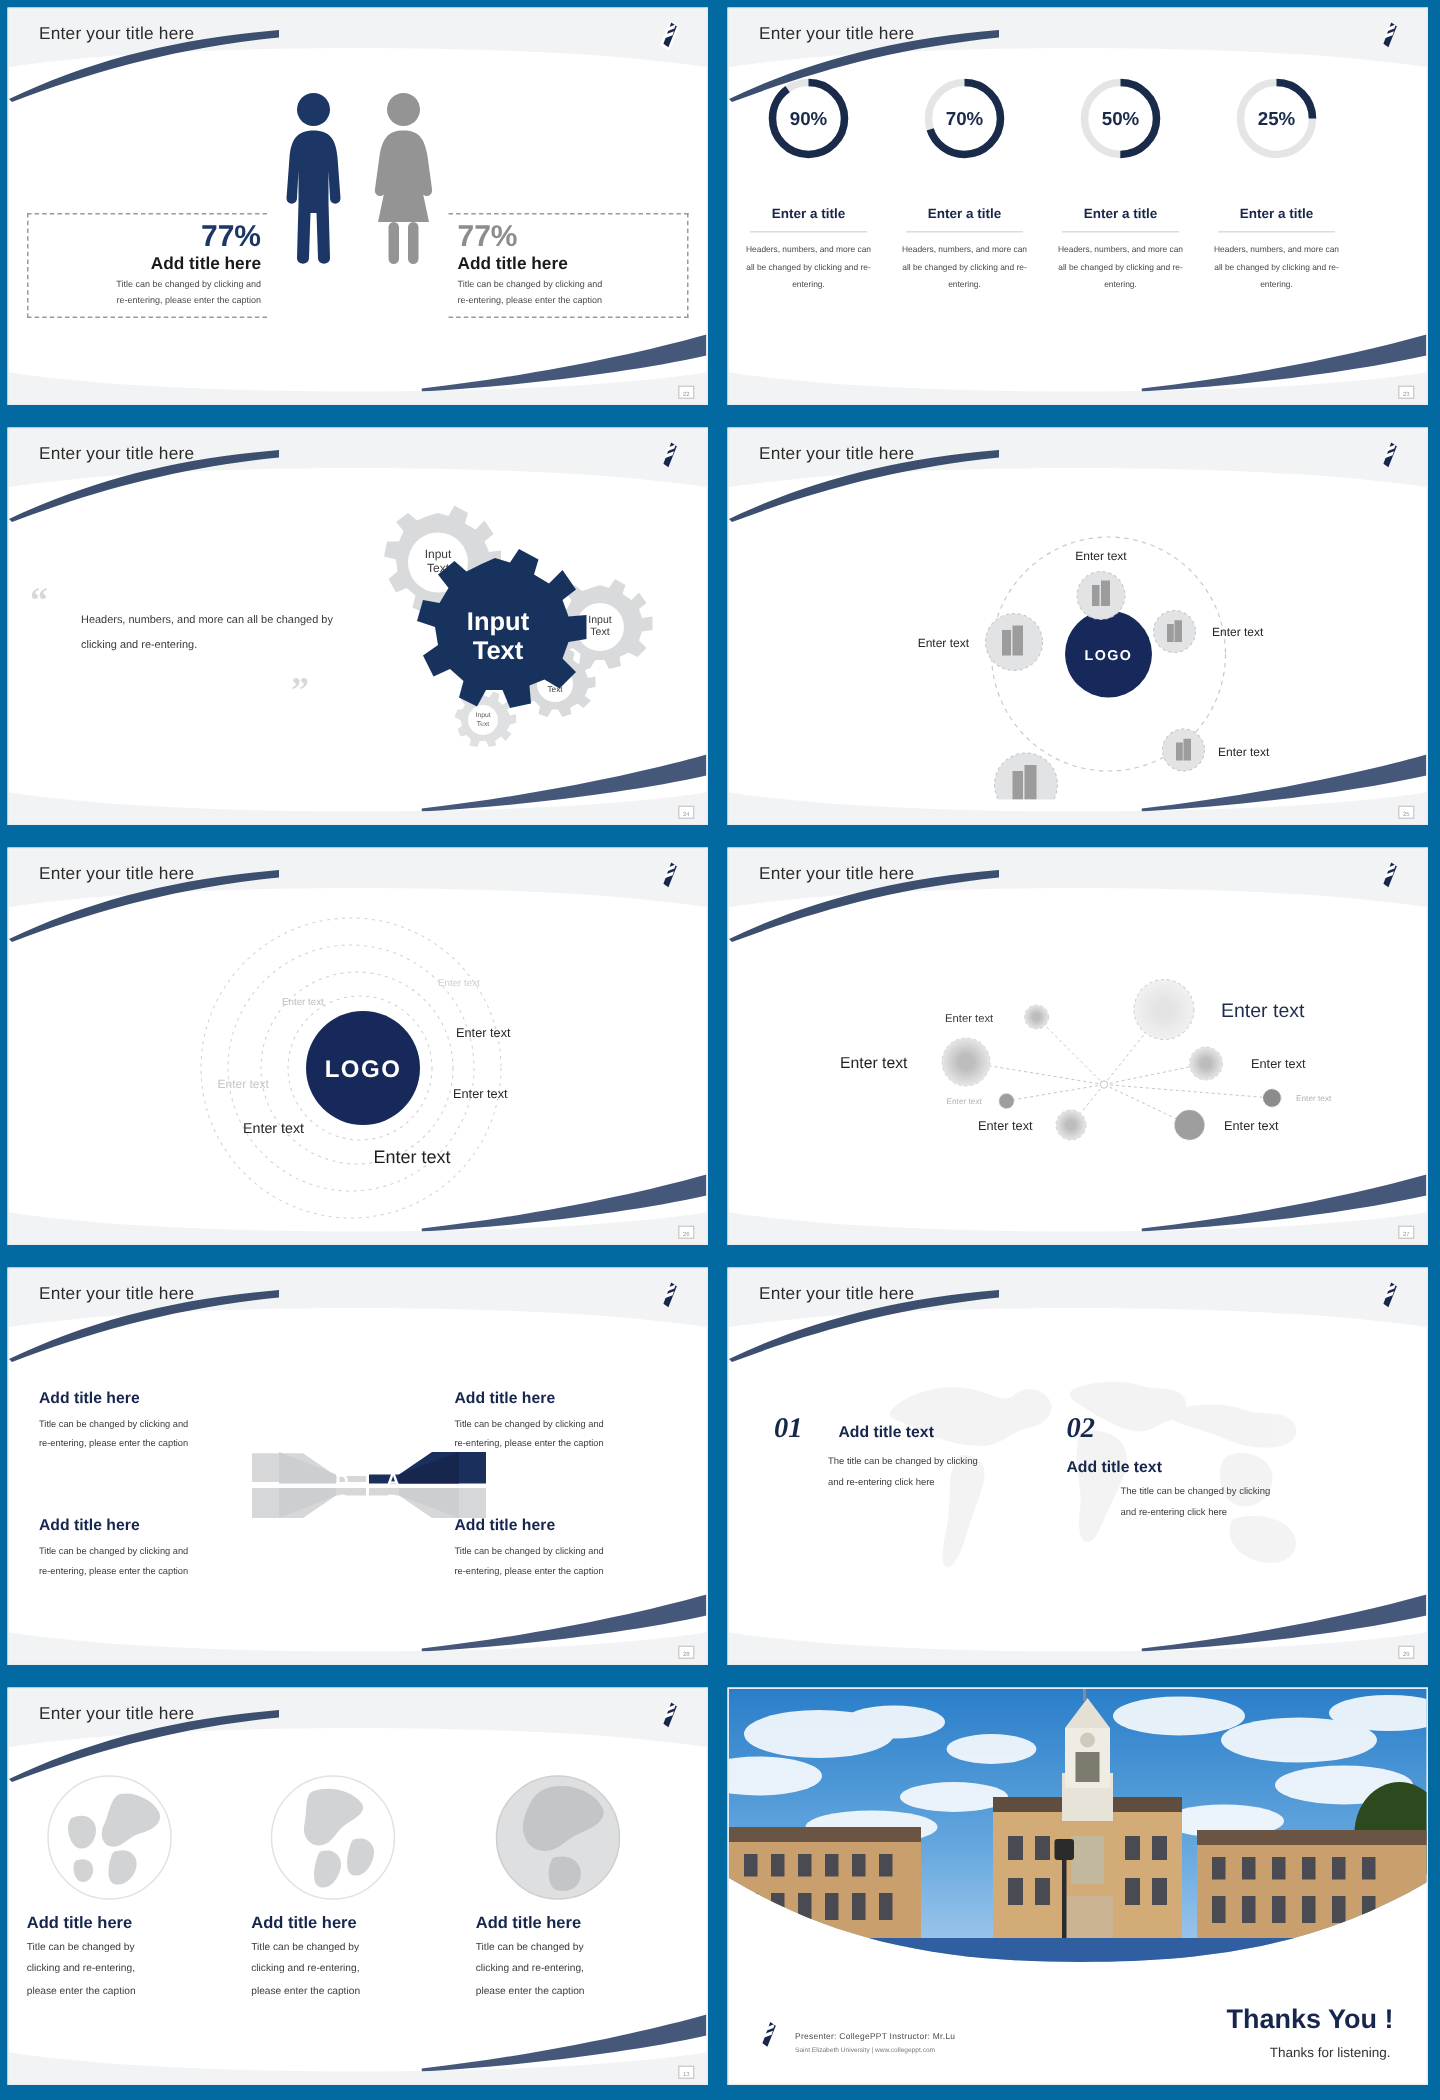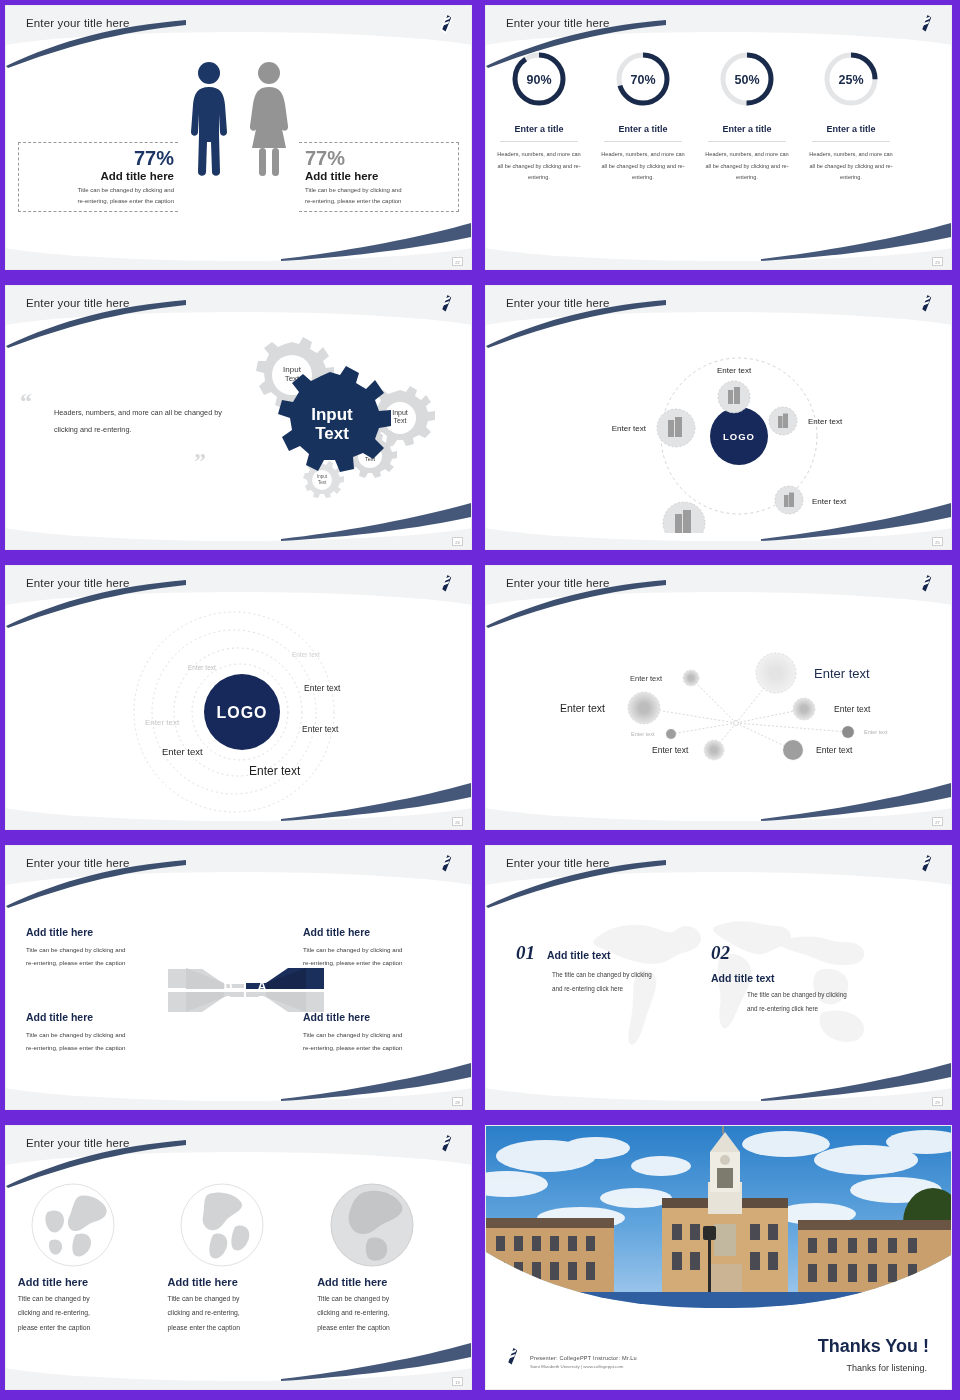--- a/index.html
+++ b/index.html
@@ -13,21 +13,21 @@
   .deck {
     display:grid;
     grid-template-columns: 480px 480px;
     grid-template-rows: 280px 280px 280px 280px 280px;
     width:960px; height:1400px;
   }
   .slide {
     position:relative;
     width:480px; height:280px;
     padding:5px 8px 10px 5px;
-    background:#6d28d9;
+    background:#0369a1;
   }
   .canvas {
     position:relative;
     width:100%; height:100%;
     background:#f2f3f4;
     overflow:hidden;
     border:1px solid #ececec;
   }
   
   .body-curve {
@@ -68,21 +68,21 @@
   .g-pct.m { color:#1c3665; }
   .g-pct.f { color:#8d8d8d; }
   .g-ttl { font-size:11.5px; font-weight:bold; color:#1a1a1a; margin-top:1px; }
   .g-cap { font-size:6px; color:#4a4a4a; line-height:1.85; margin-top:3px; }
 
   
   .d-row { position:absolute; left:1px; right:14px; top:44px; display:flex; justify-content:flex-start; }
   .d-item { width:104px; text-align:center; }
   .d-ring { width:58px;height:58px;margin:0 auto; }
   .d-ring .val { font-size:12.5px; font-weight:bold; fill:#1a2a4a; }
-  .d-title { font-size:9px; font-weight:bold; color:#18264a; margin-top:12px;
+  .d-title { font-size:9px; font-weight:bold; color:#18264a; margin-top:24px;
      padding-bottom:7px; border-bottom:1px solid #dcdcdc; display:inline-block; min-width:78px;}
   .d-cap { font-size:5.6px; color:#4b4b4b; line-height:2.1; margin-top:7px; padding:0 10px; }
 
   
   .q-block { position:absolute; left:48px; top:118px; width:170px; }
   .q-open { position:absolute; left:-34px; top:-16px; font-size:24px; color:#d6d8da; font-family:"Liberation Serif",serif; font-weight:bold; }
   .q-close{ position:absolute; left:140px; top:44px; font-size:24px; color:#d6d8da; font-family:"Liberation Serif",serif; font-weight:bold; }
   .q-text { font-size:7.3px; color:#3a3a3a; line-height:2.35; }
   .gears { position:absolute; left:222px; top:48px; width:212px; height:180px; }
 
@@ -578,21 +578,21 @@
             <path d="M18 48 C30 36 52 30 72 34 C86 37 94 44 100 38 C108 31 120 34 124 42 C128 50 120 58 110 60 C98 62 92 72 78 72 C62 72 46 66 34 60 C24 55 14 54 18 48 Z"></path>
             <path d="M66 78 C76 78 82 84 80 94 C78 106 72 118 68 132 C64 146 58 156 54 152 C50 148 54 134 56 120 C58 106 56 92 60 84 C62 80 63 78 66 78 Z"></path>
             <path d="M140 34 C154 28 172 28 186 32 C196 35 206 32 212 38 C218 44 214 52 206 54 C196 57 190 64 180 62 C168 60 156 52 146 46 C138 41 134 37 140 34 Z"></path>
             <path d="M146 62 C158 60 170 64 174 74 C178 84 172 96 166 108 C160 120 156 134 150 136 C144 138 142 126 144 114 C146 100 140 86 142 74 C143 66 143 63 146 62 Z"></path>
             <path d="M200 50 C216 44 238 42 254 48 C266 52 276 48 284 54 C292 60 288 70 278 72 C264 75 250 72 238 66 C224 60 206 58 200 50 Z"></path>
             <path d="M244 78 C256 74 270 80 272 90 C274 102 266 110 258 112 C248 114 240 108 238 98 C236 88 238 80 244 78 Z"></path>
             <path d="M248 120 C262 116 280 120 286 130 C292 140 284 150 272 150 C258 150 246 142 244 132 C243 125 244 121 248 120 Z"></path>
           </g>
         </svg>
         <div class="num-blk" style="left:30px; width:170px;">
-          <div style="display:flex; align-items:baseline; gap:12px;">
+          <div style="display:flex; align-items:baseline; gap:24px;">
             <span class="num">01</span>
             <span class="num-ttl">Add title text</span>
           </div>
           <div class="num-cap" style="margin-left:36px;">
             <span>The title can be changed by clicking</span><br>
             <span>and re-entering click here</span>
           </div>
         </div>
         <div class="num-blk" style="left:225px; width:175px;">
           <div style="display:flex; align-items:baseline; gap:8px;flex-direction:column;">

